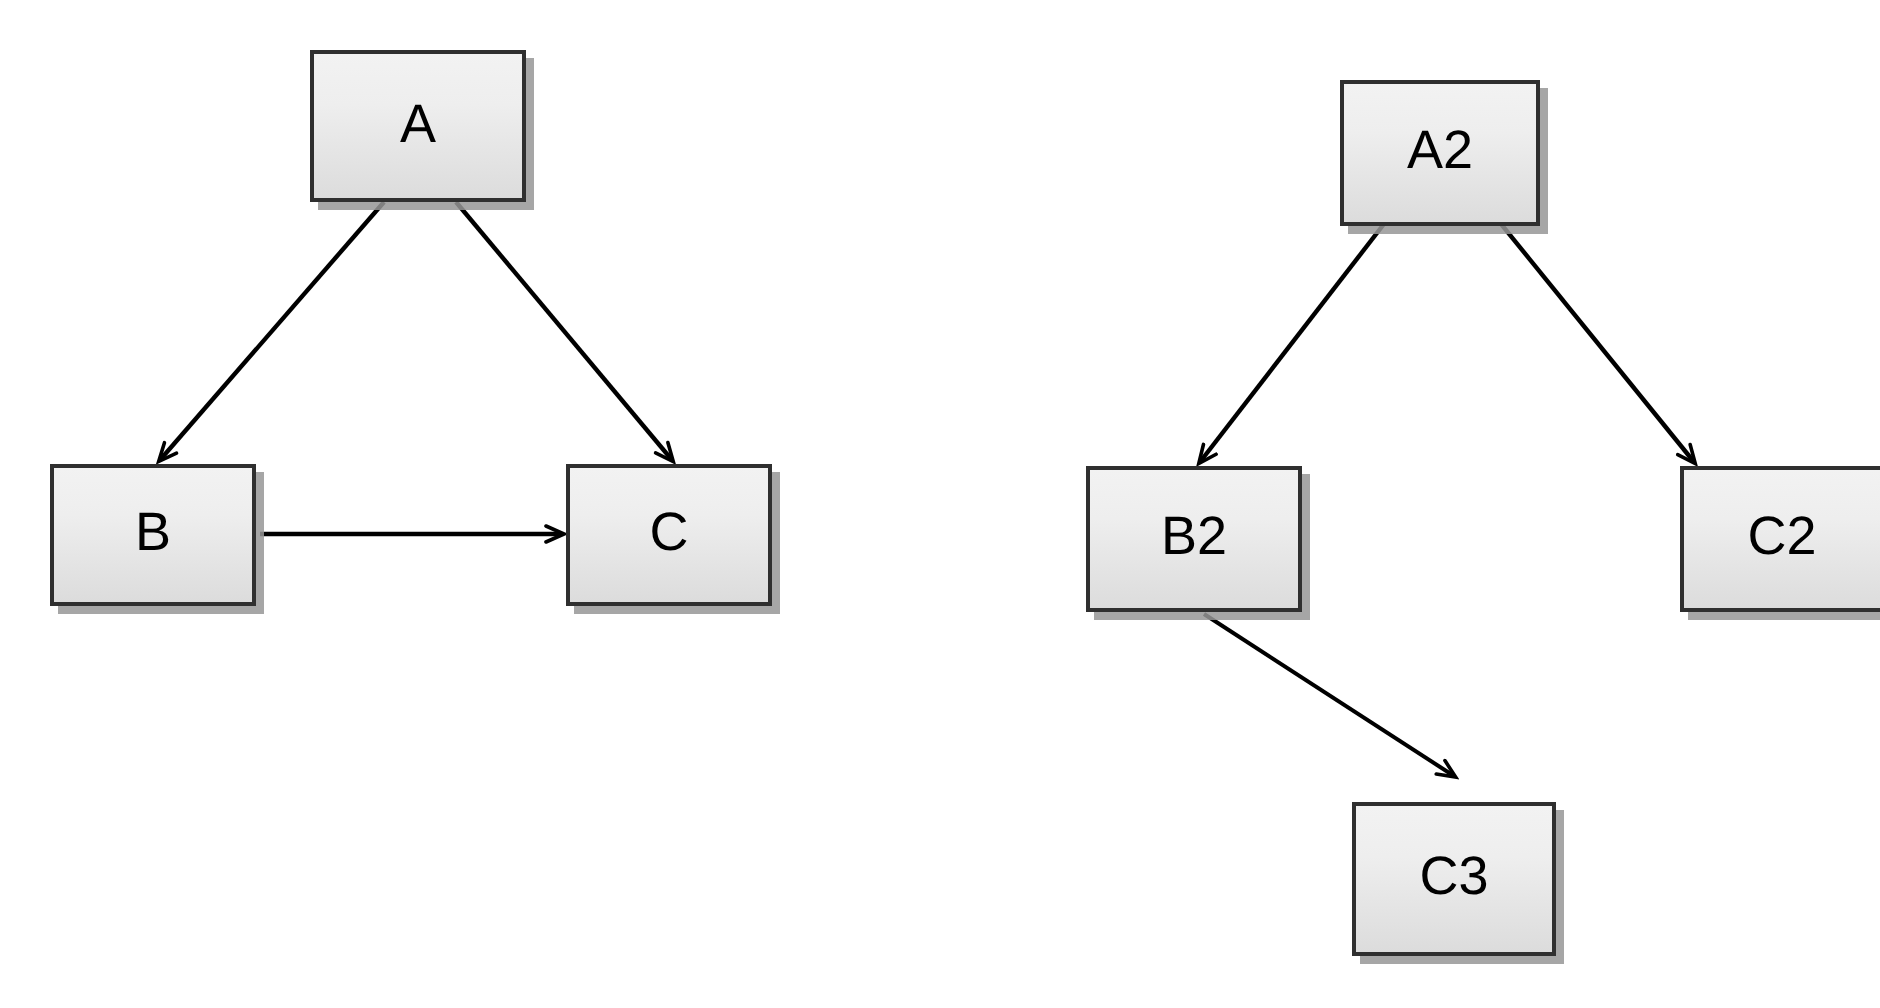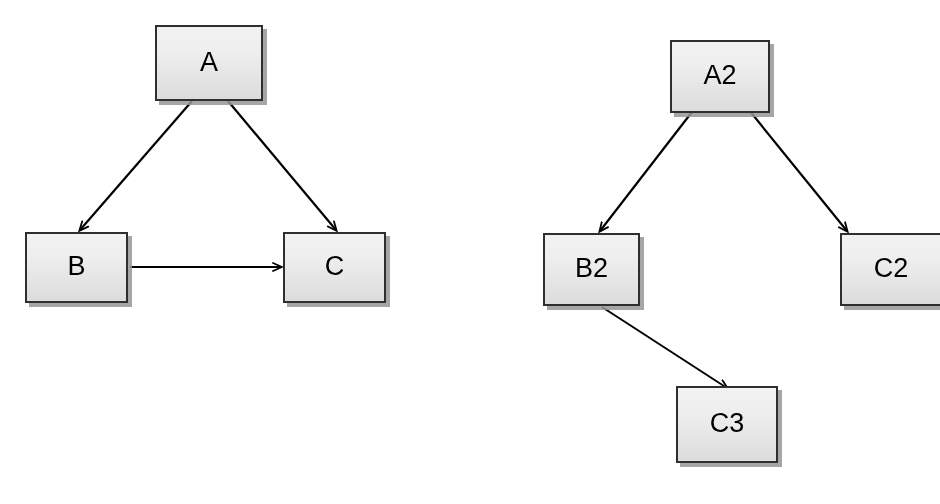--- a/index.html
+++ b/index.html
@@ -80,25 +80,25 @@
   </div>
 
   <div class="node" style="left:283px; top:232px; width:103px; height:71px;">
     <span class="node-label">C</span>
   </div>
 
   <div class="node" style="left:670px; top:26px; width:100px; height:73px;margin-top:14px;">
     <span class="node-label">A2</span>
   </div>
 
-  <div class="node" style="left:543px; top:233px; width:97px; height:73px;">
+  <div class="node" style="left:543px; top:233px; width:108px; height:73px;">
     <span class="node-label">B2</span>
   </div>
 
   <div class="node" style="left:840px; top:233px; width:102px; height:73px;">
     <span class="node-label">C2</span>
   </div>
 
-  <div class="node" style="left:676px; top:386px; width:102px; height:77px;">
+  <div class="node" style="left:676px; top:401px; width:102px; height:77px;">
     <span class="node-label">C3</span>
   </div>
 
 </div>
 
 </body></html>

